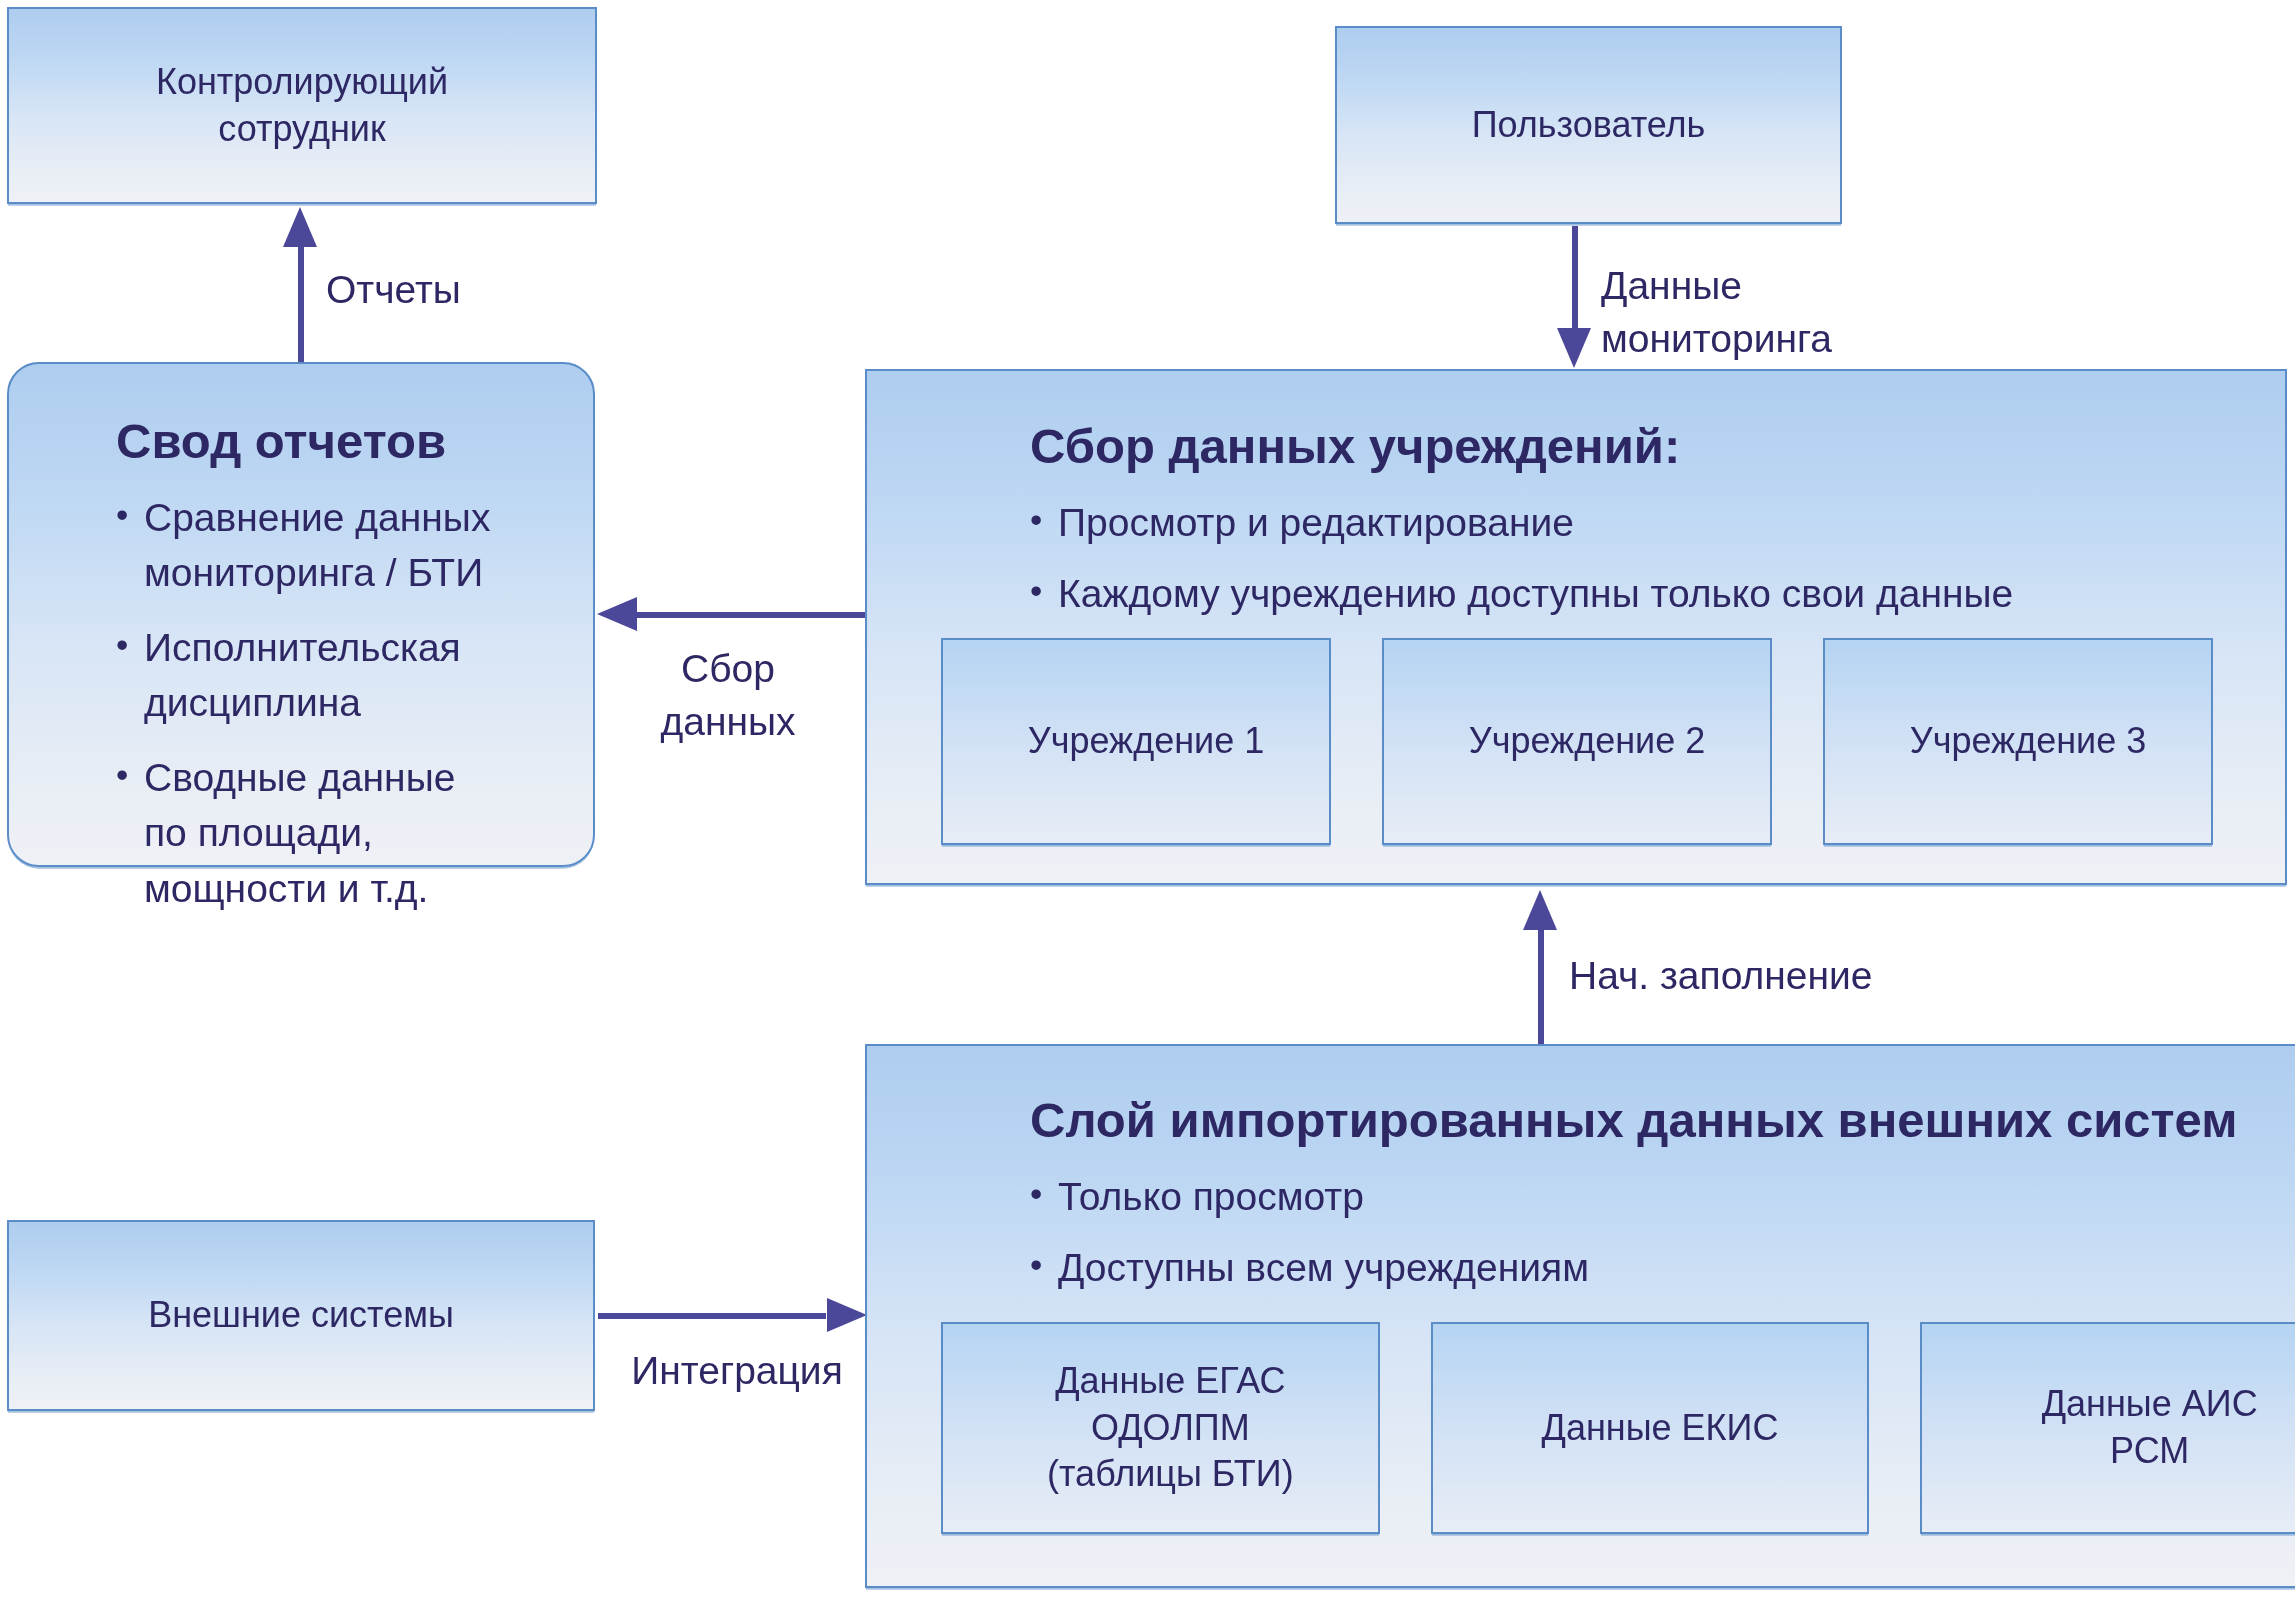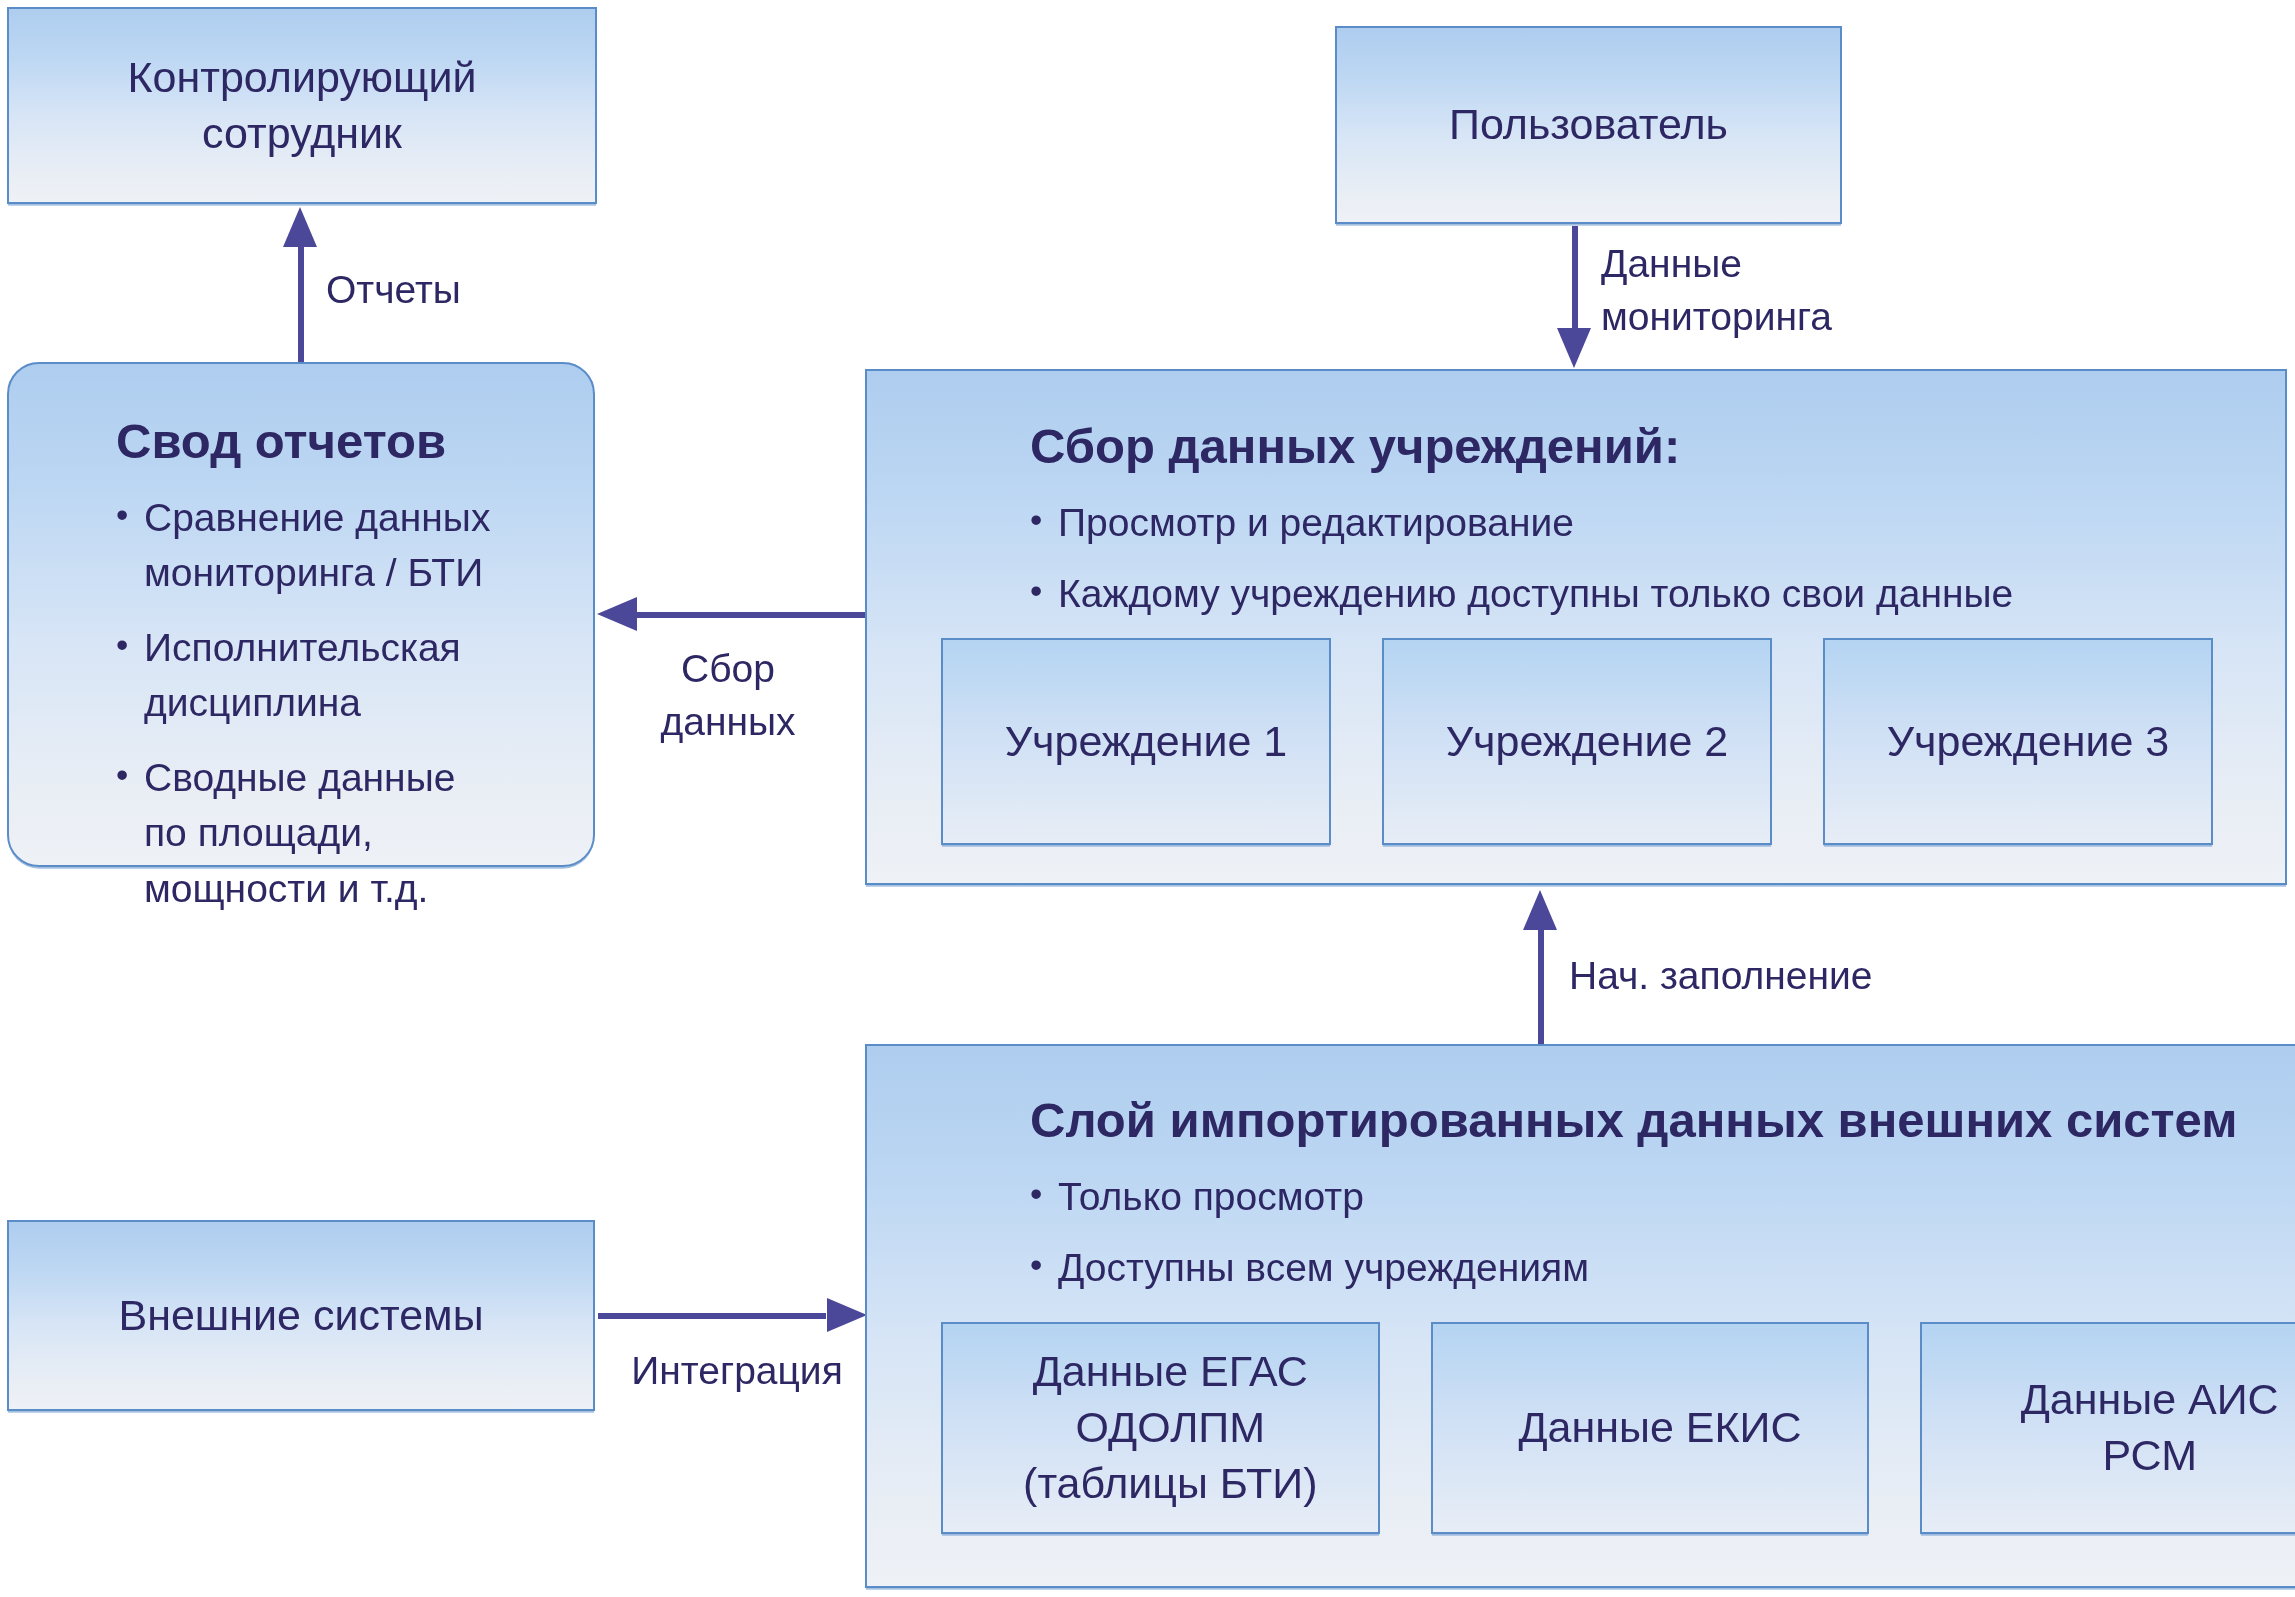--- a/index.html
+++ b/index.html
@@ -23,21 +23,21 @@
     background: linear-gradient(180deg, #aecdef 0%, #bdd7f3 25%, #d7e5f6 55%, #e9eef5 85%, #eef1f6 100%);
     box-shadow: 0 2.6px 0 -0.9px rgba(90,141,200,0.55);
   }
   .node.center {
     display: flex;
     align-items: center;
     justify-content: center;
     text-align: center;
   }
   .node-label {
-    font-size: 43px;
+    font-size: 36px;
     line-height: 1.3;
     white-space: pre-line;
     color: #2d2763;
   }
   .big-title {
     font-size: 49px;
     font-weight: bold;
     color: #2d2763;
     margin: 0 0 21px 0;
   }
@@ -163,21 +163,21 @@
       </div>
     </div>
   </div>
 
   <div class="node center box-c">
     <span class="node-label">Пользователь</span>
   </div>
 
   <div class="edge-line" style="left:1572px; top:226px; width:6.1px; height:102px;"></div>
   <div class="edge-head head-down" style="left:1557px; top:328px;"></div>
-  <div class="edge-label" style="left:1601px; top:237px;">Данные
+  <div class="edge-label" style="left:1601px; top:259px;">Данные
 мониторинга</div>
 
   <div class="node box-d">
     <div class="big-title">Сбор данных учреждений:</div>
     <div class="bullets">
       <div class="bullet">
         <span class="dot">•</span>
         <span class="bullet-text">Просмотр и редактирование</span>
       </div>
       <div class="bullet">

